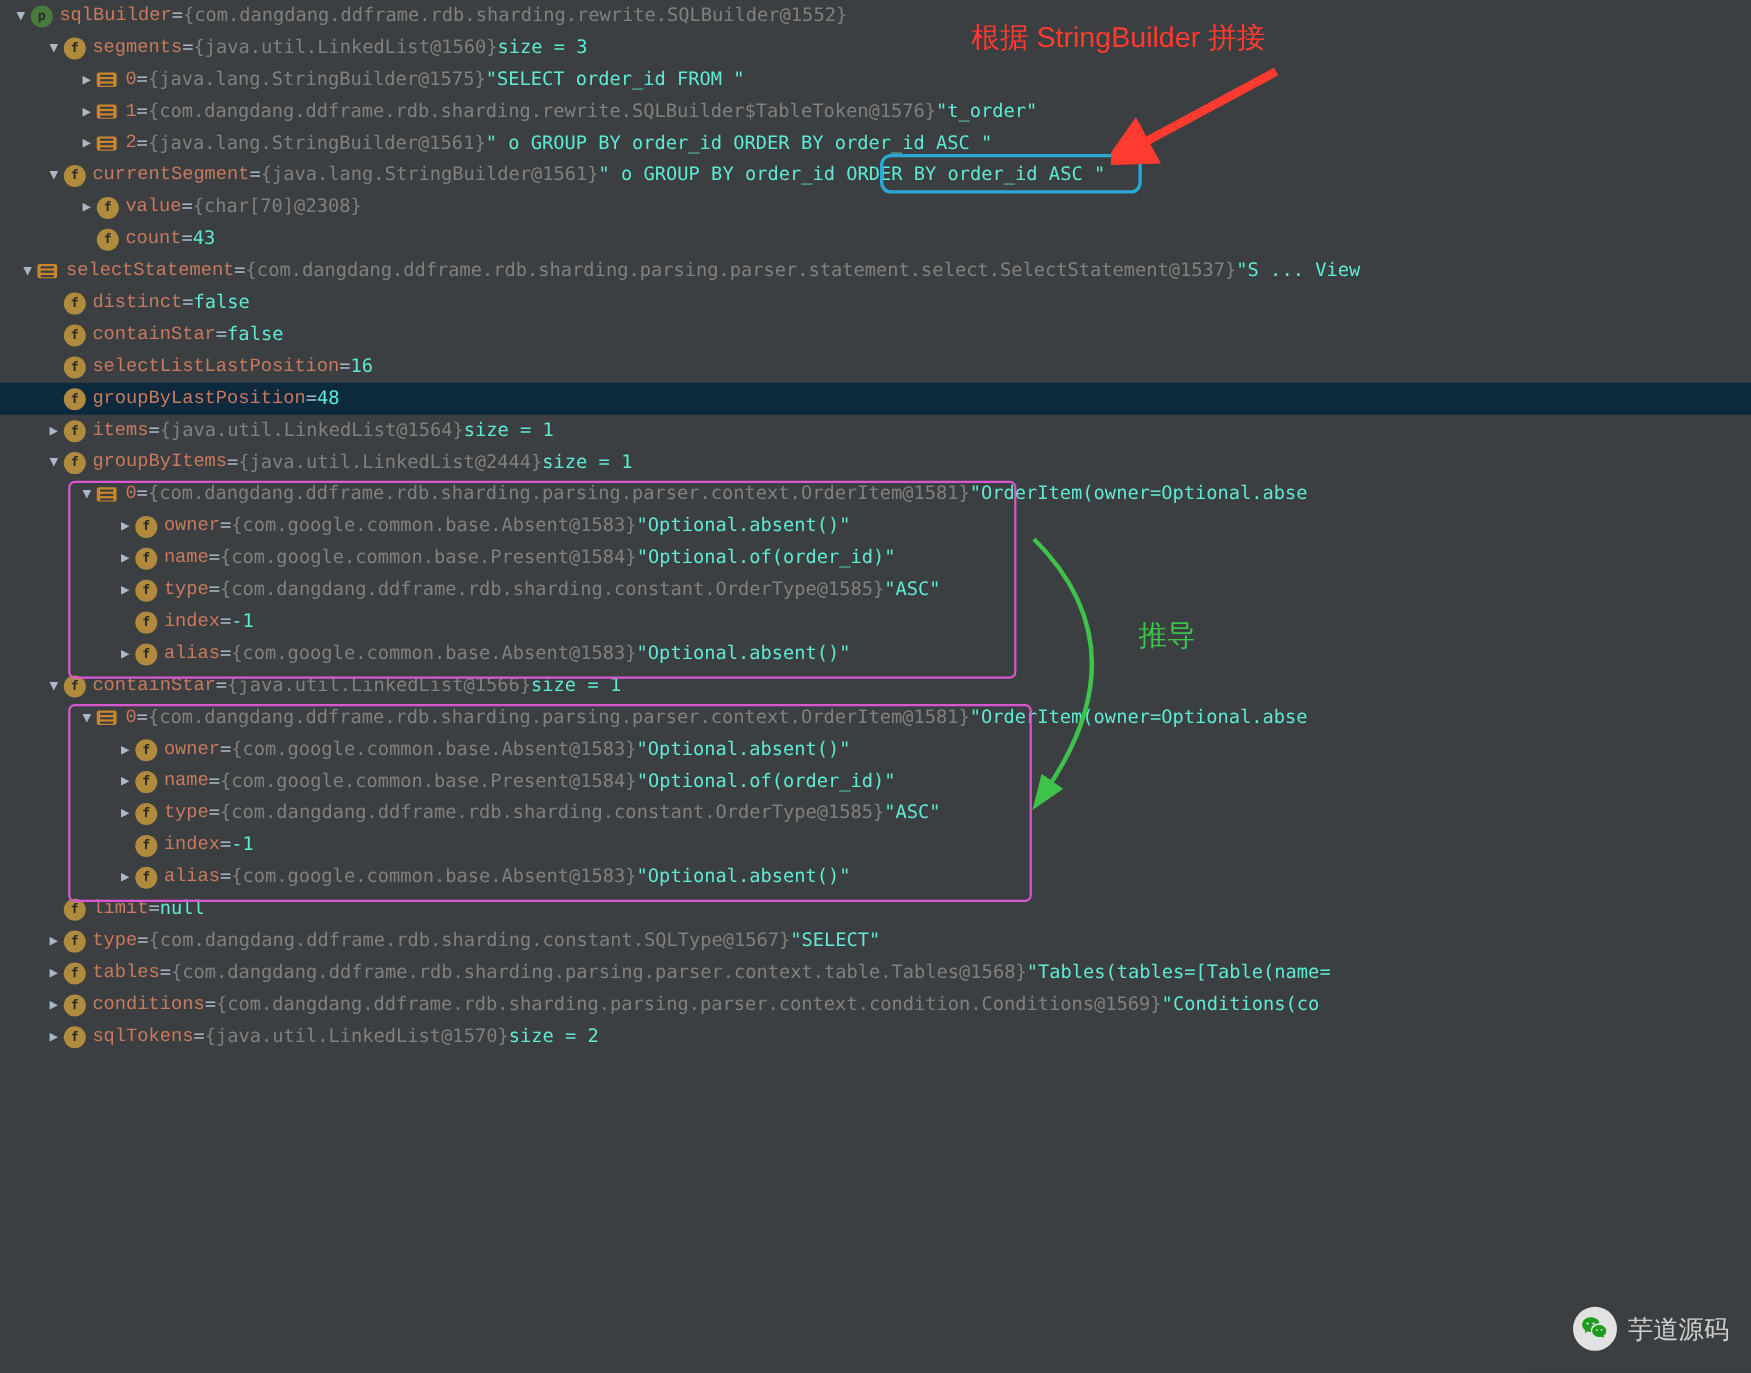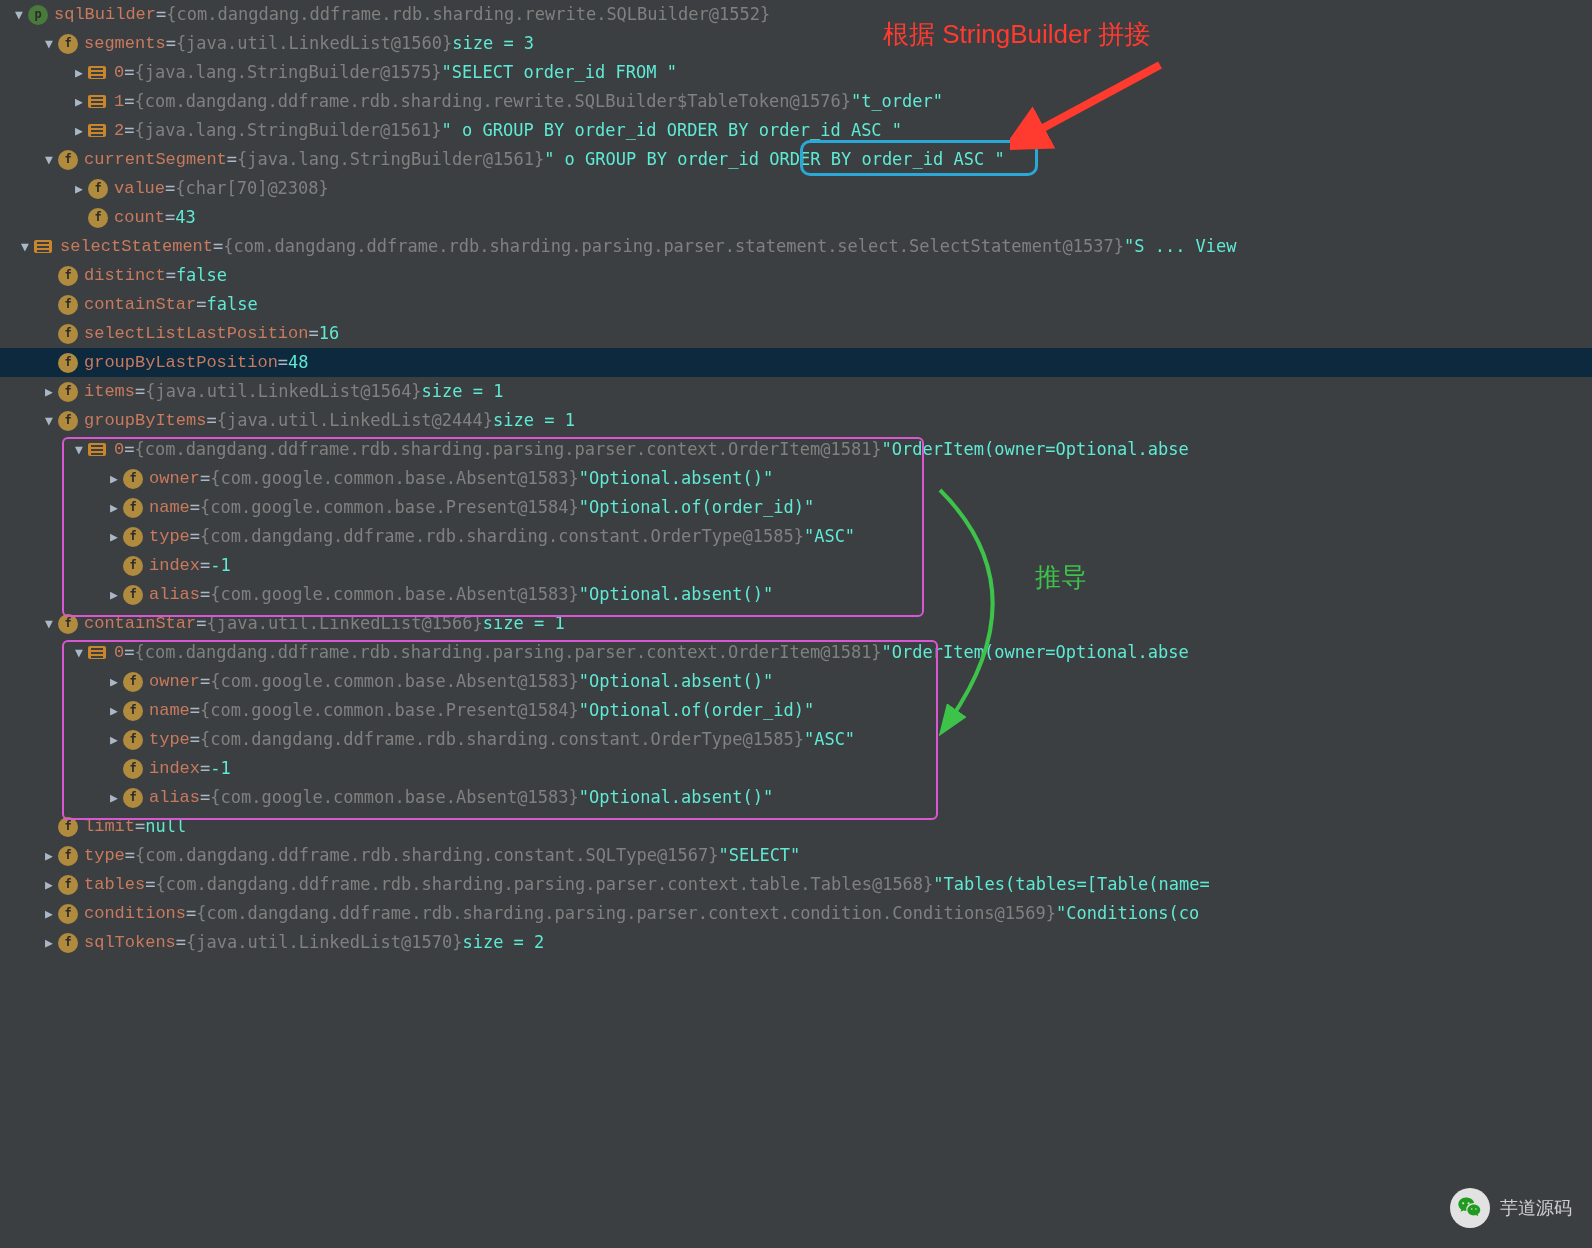--- a/index.html
+++ b/index.html
@@ -112,21 +112,21 @@
       position: absolute;
       pointer-events: none;
     }
     .watermark {
       position: absolute;
       right: 20px;
       bottom: 20px;
       display: flex;
       align-items: center;
       color: #e8e8e8;
-      font-size: 18px;
+      font-size: 23px;
       font-family: "PingFang SC", "Microsoft YaHei", sans-serif;
       opacity: 0.85;
     }
     .wechat-icon {
       width: 40px;
       height: 40px;
       border-radius: 20px;
       background: #fff;
       margin-right: 10px;
       display: flex;

